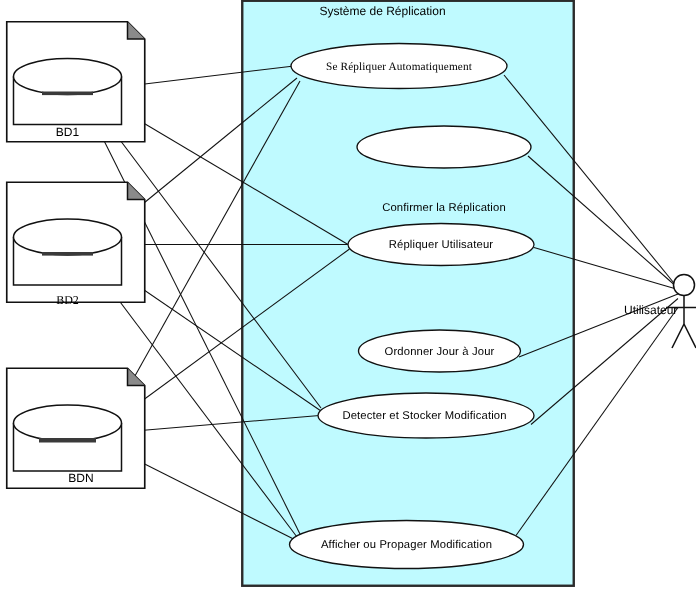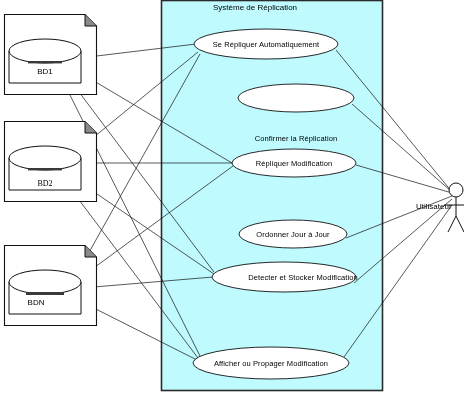--- a/index.html
+++ b/index.html
@@ -1,21 +1,21 @@
 <!DOCTYPE html>
 <html><head>
 <meta charset="utf-8">
 <style>
   html,body{margin:0;padding:0;background:#ffffff;}
   body{width:464px;height:402px;overflow:hidden;font-family:"Liberation Sans",sans-serif;}
   #stage{position:relative;width:464px;height:402px;background:#fff;border-radius:12px;}
   svg{position:absolute;left:0;top:0;}
   .lbl{position:absolute;font-family:"Liberation Sans",sans-serif;color:#000;white-space:nowrap;}
   .uc-lbl{font-size:7.5px;letter-spacing:.1px;}
-  .db-lbl{font-size:8px;}
+  .db-lbl{font-size:8px;margin-top:17px;}
   .sys-lbl{font-size:8px;}
   .actor-lbl{font-size:8px;}
 </style>
 </head>
 <body>
 
 <div id="stage">
 
   <svg width="464" height="402" viewBox="0 0 464 402">
 
@@ -88,26 +88,26 @@
       <circle cx="456" cy="190" r="7" fill="#ffffff"></circle>
       <line x1="456" y1="197" x2="456" y2="216"></line>
       <line x1="444" y1="205" x2="464" y2="205"></line>
       <line x1="456" y1="216" x2="448" y2="232"></line>
       <line x1="456" y1="216" x2="464" y2="232"></line>
     </g>
   </svg>
 
   <div class="lbl sys-lbl" style="left:213px;top:3px;">Système de Réplication</div>
 
-  <div class="lbl uc-lbl" style="left:266px;top:44px;transform:translate(-50%,-50%);">Se Répliquer Automatiquement</div>
+  <div class="lbl uc-lbl" style="left:266px;top:44px;transform:translate(-50%,-50%);font-family:Liberation Serif, serif;">Se Répliquer Automatiquement</div>
   <div class="lbl uc-lbl" style="left:296px;top:98px;transform:translate(-50%,-50%);margin-top:40px;">Confirmer la Réplication</div>
-  <div class="lbl uc-lbl" style="left:294px;top:163px;transform:translate(-50%,-50%);">Répliquer Modification</div>
+  <div class="lbl uc-lbl" style="left:294px;top:163px;transform:translate(-50%,-50%);">Répliquer Utilisateur</div>
   <div class="lbl uc-lbl" style="left:293px;top:234px;transform:translate(-50%,-50%);">Ordonner Jour à Jour</div>
-  <div class="lbl uc-lbl" style="left:292px;top:277px;transform:translate(-50%,-50%);padding-left:22px;">Detecter et Stocker Modification</div>
+  <div class="lbl uc-lbl" style="left:272px;top:277px;transform:translate(-50%,-50%);padding-left:22px;">Detecter et Stocker Modification</div>
   <div class="lbl uc-lbl" style="left:271px;top:363px;transform:translate(-50%,-50%);text-align:center;">Afficher ou Propager Modification</div>
 
   <div class="lbl db-lbl" style="left:45px;top:71px;transform:translate(-50%,-50%);">BD1</div>
   <div class="lbl db-lbl" style="left:45px;top:183px;transform:translate(-50%,-50%);font-family:Liberation Serif, serif;">BD2</div>
-  <div class="lbl db-lbl" style="left:36px;top:302px;transform:translate(-50%,-50%);">BDN</div>
+  <div class="lbl db-lbl" style="left:54px;top:302px;transform:translate(-50%,-50%);">BDN</div>
 
   <div class="lbl actor-lbl" style="left:388px;top:202px;padding-left:28px;">Utilisateur</div>
 
 </div>
 
 </body></html>

